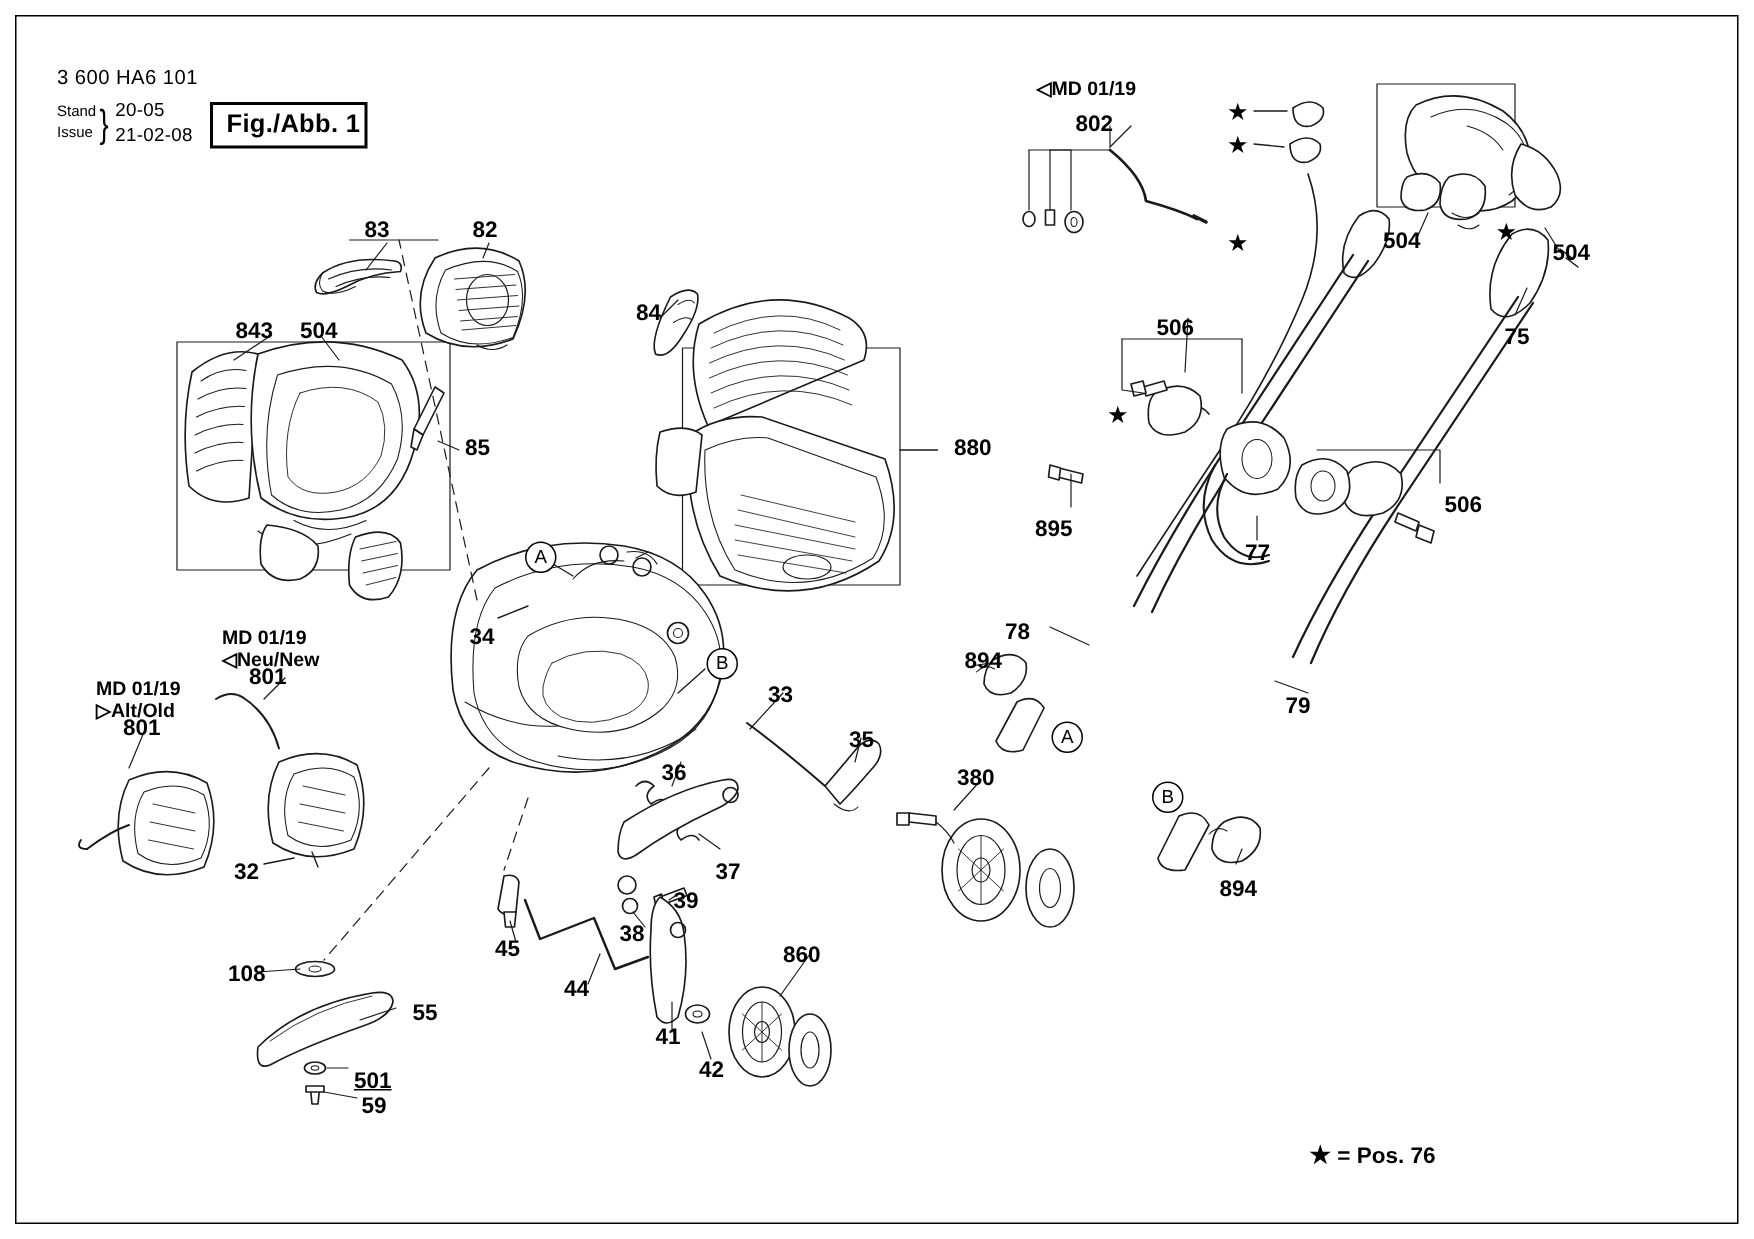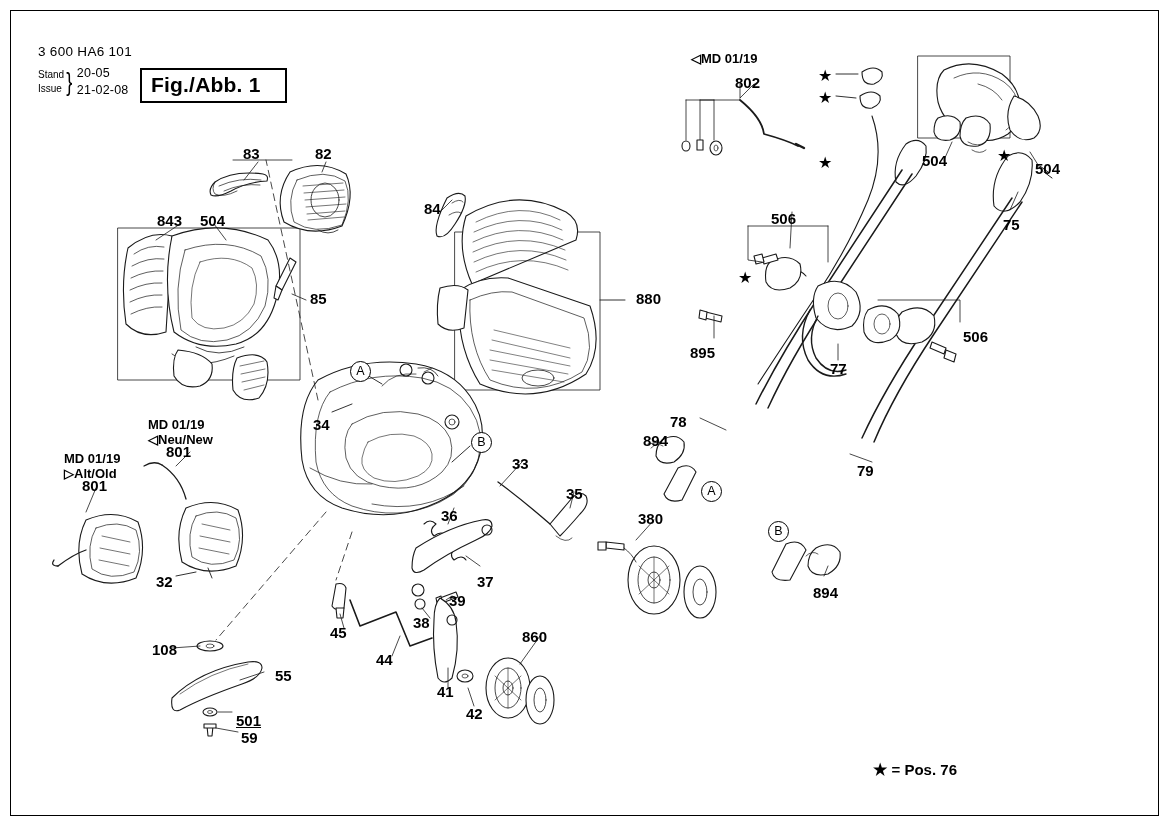--- a/index.html
+++ b/index.html
@@ -62,23 +62,23 @@
     flex-direction: column;
     font-size: 12.5px;
     line-height: 1.35;
     letter-spacing: 0.2px;
   }
   .fig-box {
     position: absolute;
     left: 140px;
     top: 68px;
     border: 2px solid #000;
-    padding: 3px 24px 4px 9px;
+    padding: 3px 3px 4px 9px;
     font-weight: bold;
-    font-size: 21px;
+    font-size: 17px;
     letter-spacing: 0.2px;
   }
   
   .legend {
     position: absolute;
     right: 36px;
     top: 727px;
     text-align: left;
     font-size: 12.5px;
     line-height: 1.32;
@@ -467,21 +467,21 @@
       <div class="lbl" style="left: 466px; top: 705px;">42</div>
       <div class="lbl" style="left: 522px; top: 628px;">860</div>
       <div class="lbl" style="left: 638px; top: 510px;">380</div>
       <div class="lbl" style="left: 152px; top: 641px;">108</div>
       <div class="lbl" style="left: 275px; top: 667px;">55</div>
       <div class="lbl" style="left: 236px; top: 712px; text-decoration: underline;">501</div>
       <div class="lbl" style="left: 241px; top: 729px;">59</div>
       <div class="lbl" style="left: 156px; top: 573px;">32</div>
       <div class="lbl" style="left: 166px; top: 443px;">801</div>
       <div class="lbl" style="left: 82px; top: 477px;">801</div>
-      <div class="lbl" style="left: 717px; top: 74px; margin-left: 18px;">802</div>
+      <div class="lbl" style="left: 717px; top: 74px;">802</div>
       <div class="lbl" style="left: 771px; top: 210px;">506</div>
       <div class="lbl" style="left: 963px; top: 328px;">506</div>
       <div class="lbl" style="left: 690px; top: 344px;">895</div>
       <div class="lbl" style="left: 830px; top: 360px;">77</div>
       <div class="lbl" style="left: 670px; top: 413px;">78</div>
       <div class="lbl" style="left: 857px; top: 462px;">79</div>
       <div class="lbl" style="left: 643px; top: 432px;">894</div>
       <div class="lbl" style="left: 813px; top: 584px;">894</div>
       <div class="lbl" style="left: 922px; top: 152px;">504</div>
       <div class="lbl" style="left: 1035px; top: 160px;">504</div>

